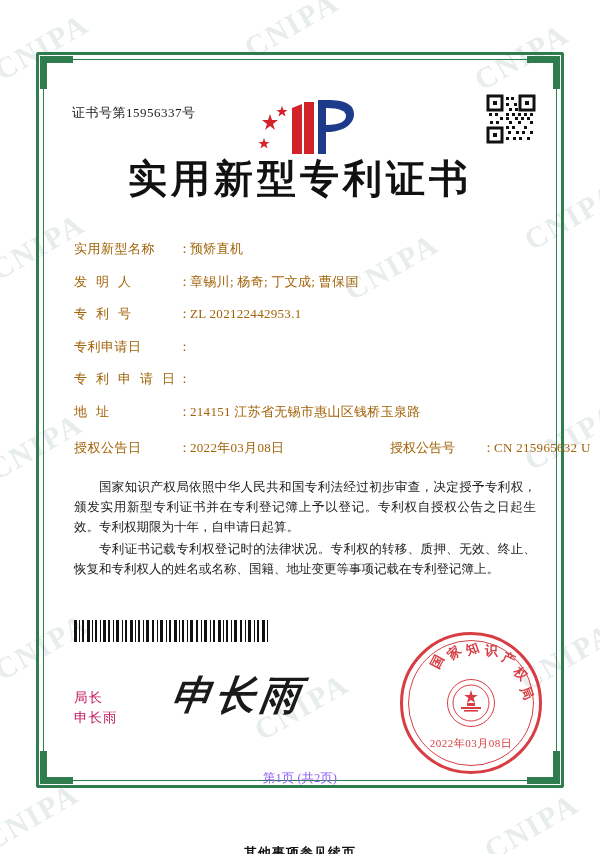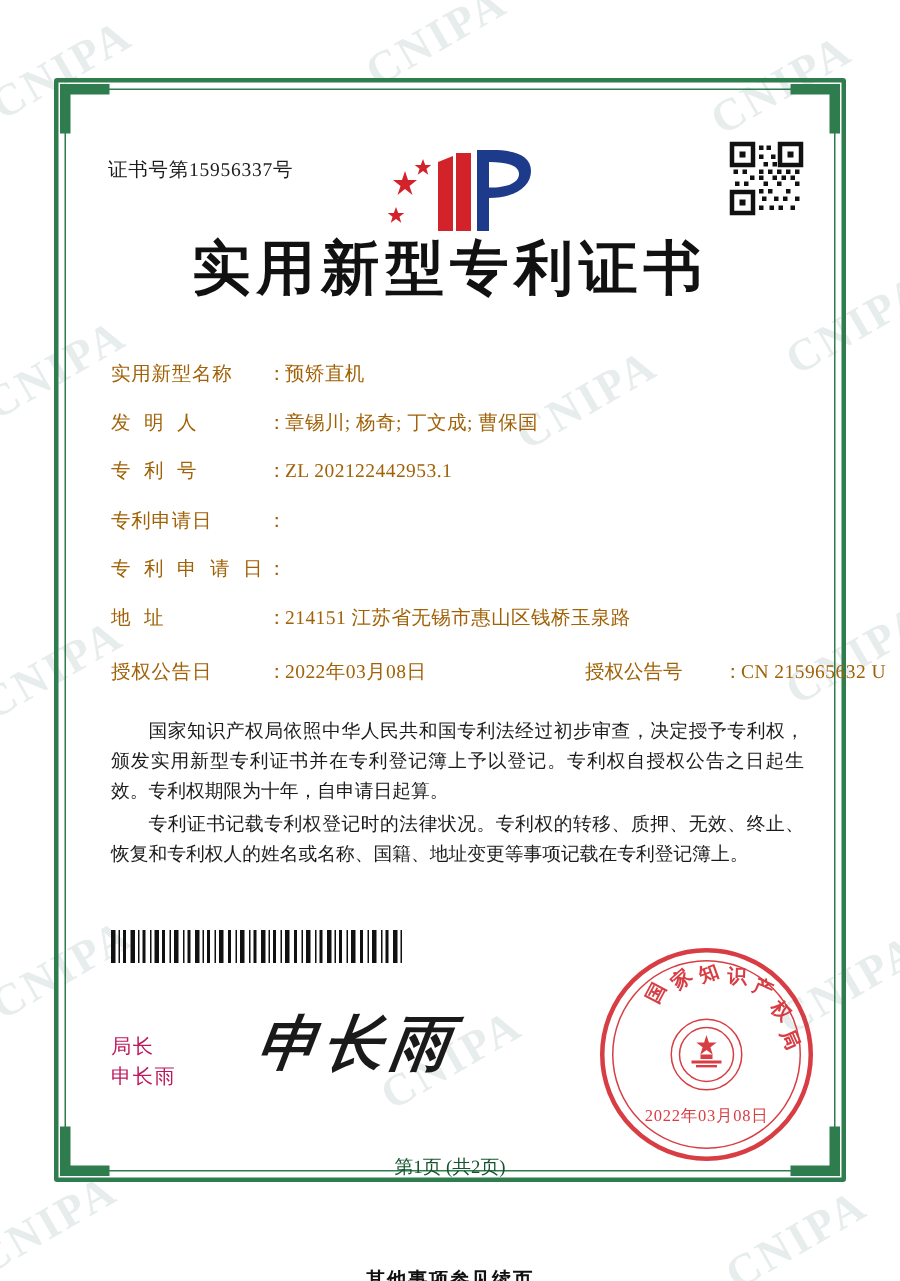--- a/index.html
+++ b/index.html
@@ -255,21 +255,21 @@
     letter-spacing: 0.5px;
   }
 
   .page-no {
     position: absolute;
     left: 0;
     right: 0;
     top: 770px;
     text-align: center;
     font-size: 12.5px;
-    color: #14532d;
+    color: #8b5cf6;
     z-index: 2;
   }
   .footer-note {
     position: absolute;
     left: 0;
     right: 0;
     top: 808px;
     text-align: center;
     font-size: 13px;
     font-weight: bold;

